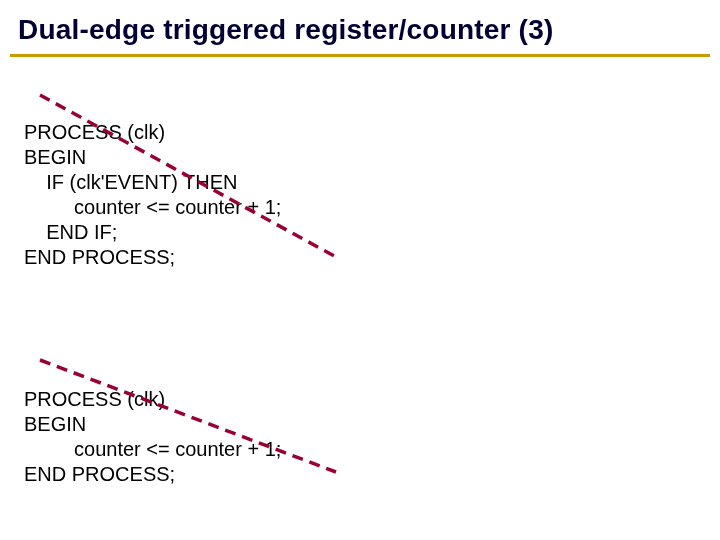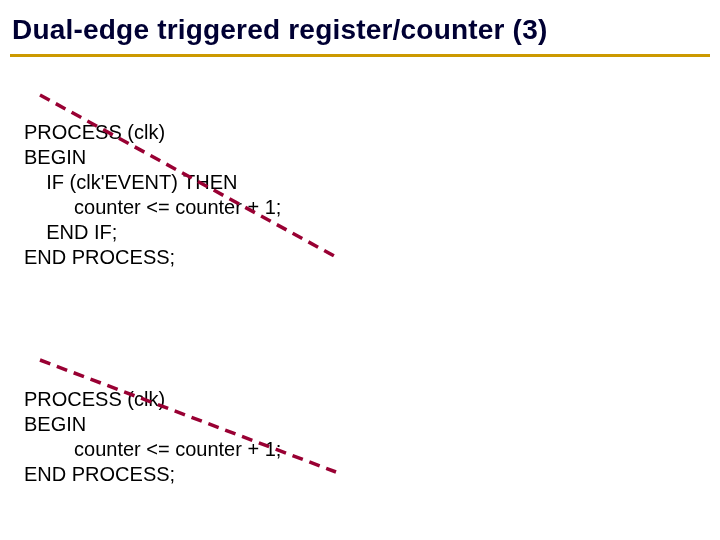--- a/index.html
+++ b/index.html
@@ -8,21 +8,21 @@
     height: 540px;
     background: #ffffff;
     font-family: Arial, Helvetica, sans-serif;
     overflow: hidden;
     position: relative;
   }
   .title {
     font-size: 28px;
     font-weight: bold;
     color: #000033;
-    padding: 14px 0 0 12px;
+    padding: 14px 0 0 18px;
     letter-spacing: 0.2px;
   }
   .underline {
     margin: 8px 10px 0 10px;
     height: 3px;
     background: #cc9900;
   }
   .content {
     position: relative;
     padding: 38px 0 0 24px;

